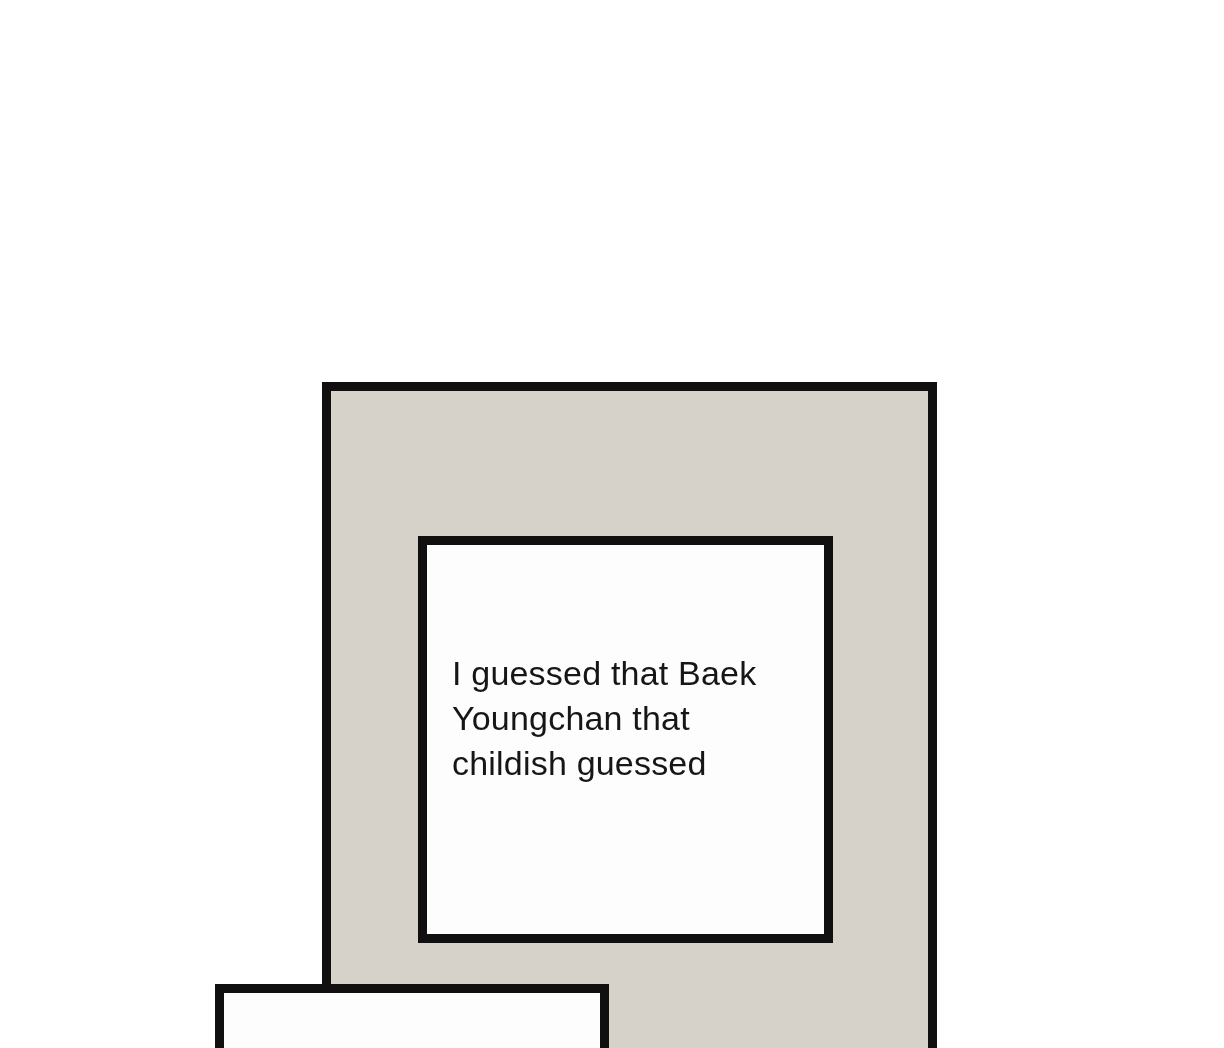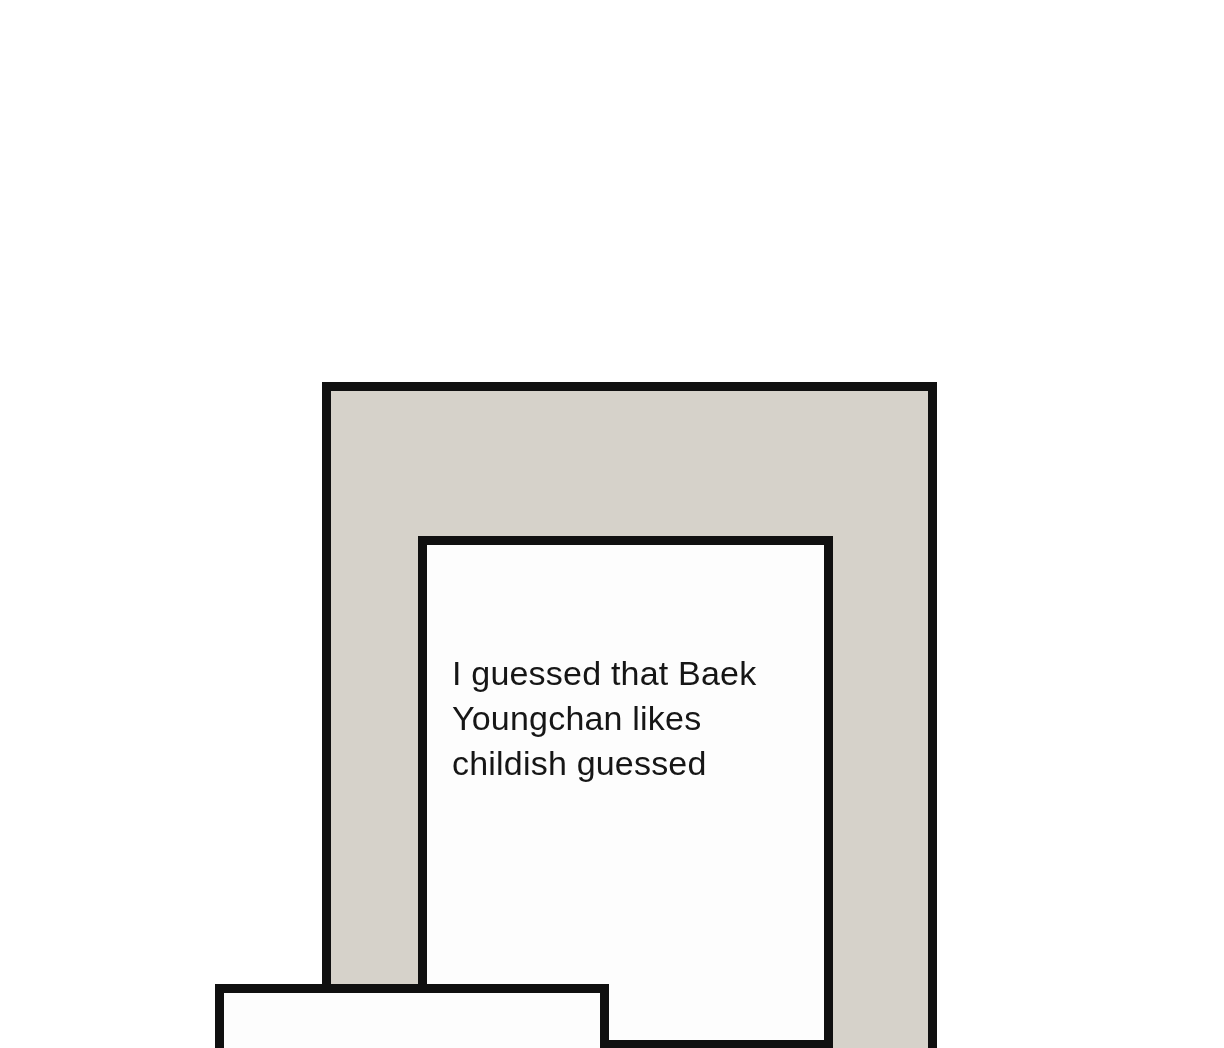--- a/index.html
+++ b/index.html
@@ -24,21 +24,21 @@
     box-sizing: border-box;
     border: 9px solid #101010;
     background: #d6d2ca;
     z-index: 1;
   }
   .speech-box {
     position: absolute;
     left: 418px;
     top: 536px;
     width: 415px;
-    height: 513px;
+    height: 407px;
     box-sizing: border-box;
     border: 9px solid #101010;
     background: #fdfdfd;
     z-index: 2;
   }
   .speech-text {
     position: absolute;
     left: 0;
     top: 0;
     right: 0;
@@ -67,20 +67,20 @@
 </head>
 <body>
 
 <div class="page">
 
   <div class="panel"></div>
 
   <div class="speech-box">
     <div class="speech-text">
       <span class="line">I guessed that Baek</span>
-      <span class="line">Youngchan likes</span>
+      <span class="line">Youngchan that</span>
       <span class="line">childish guessed</span>
     </div>
   </div>
 
   <div class="bottom-box"></div>
 
 </div>
 
 </body></html>

